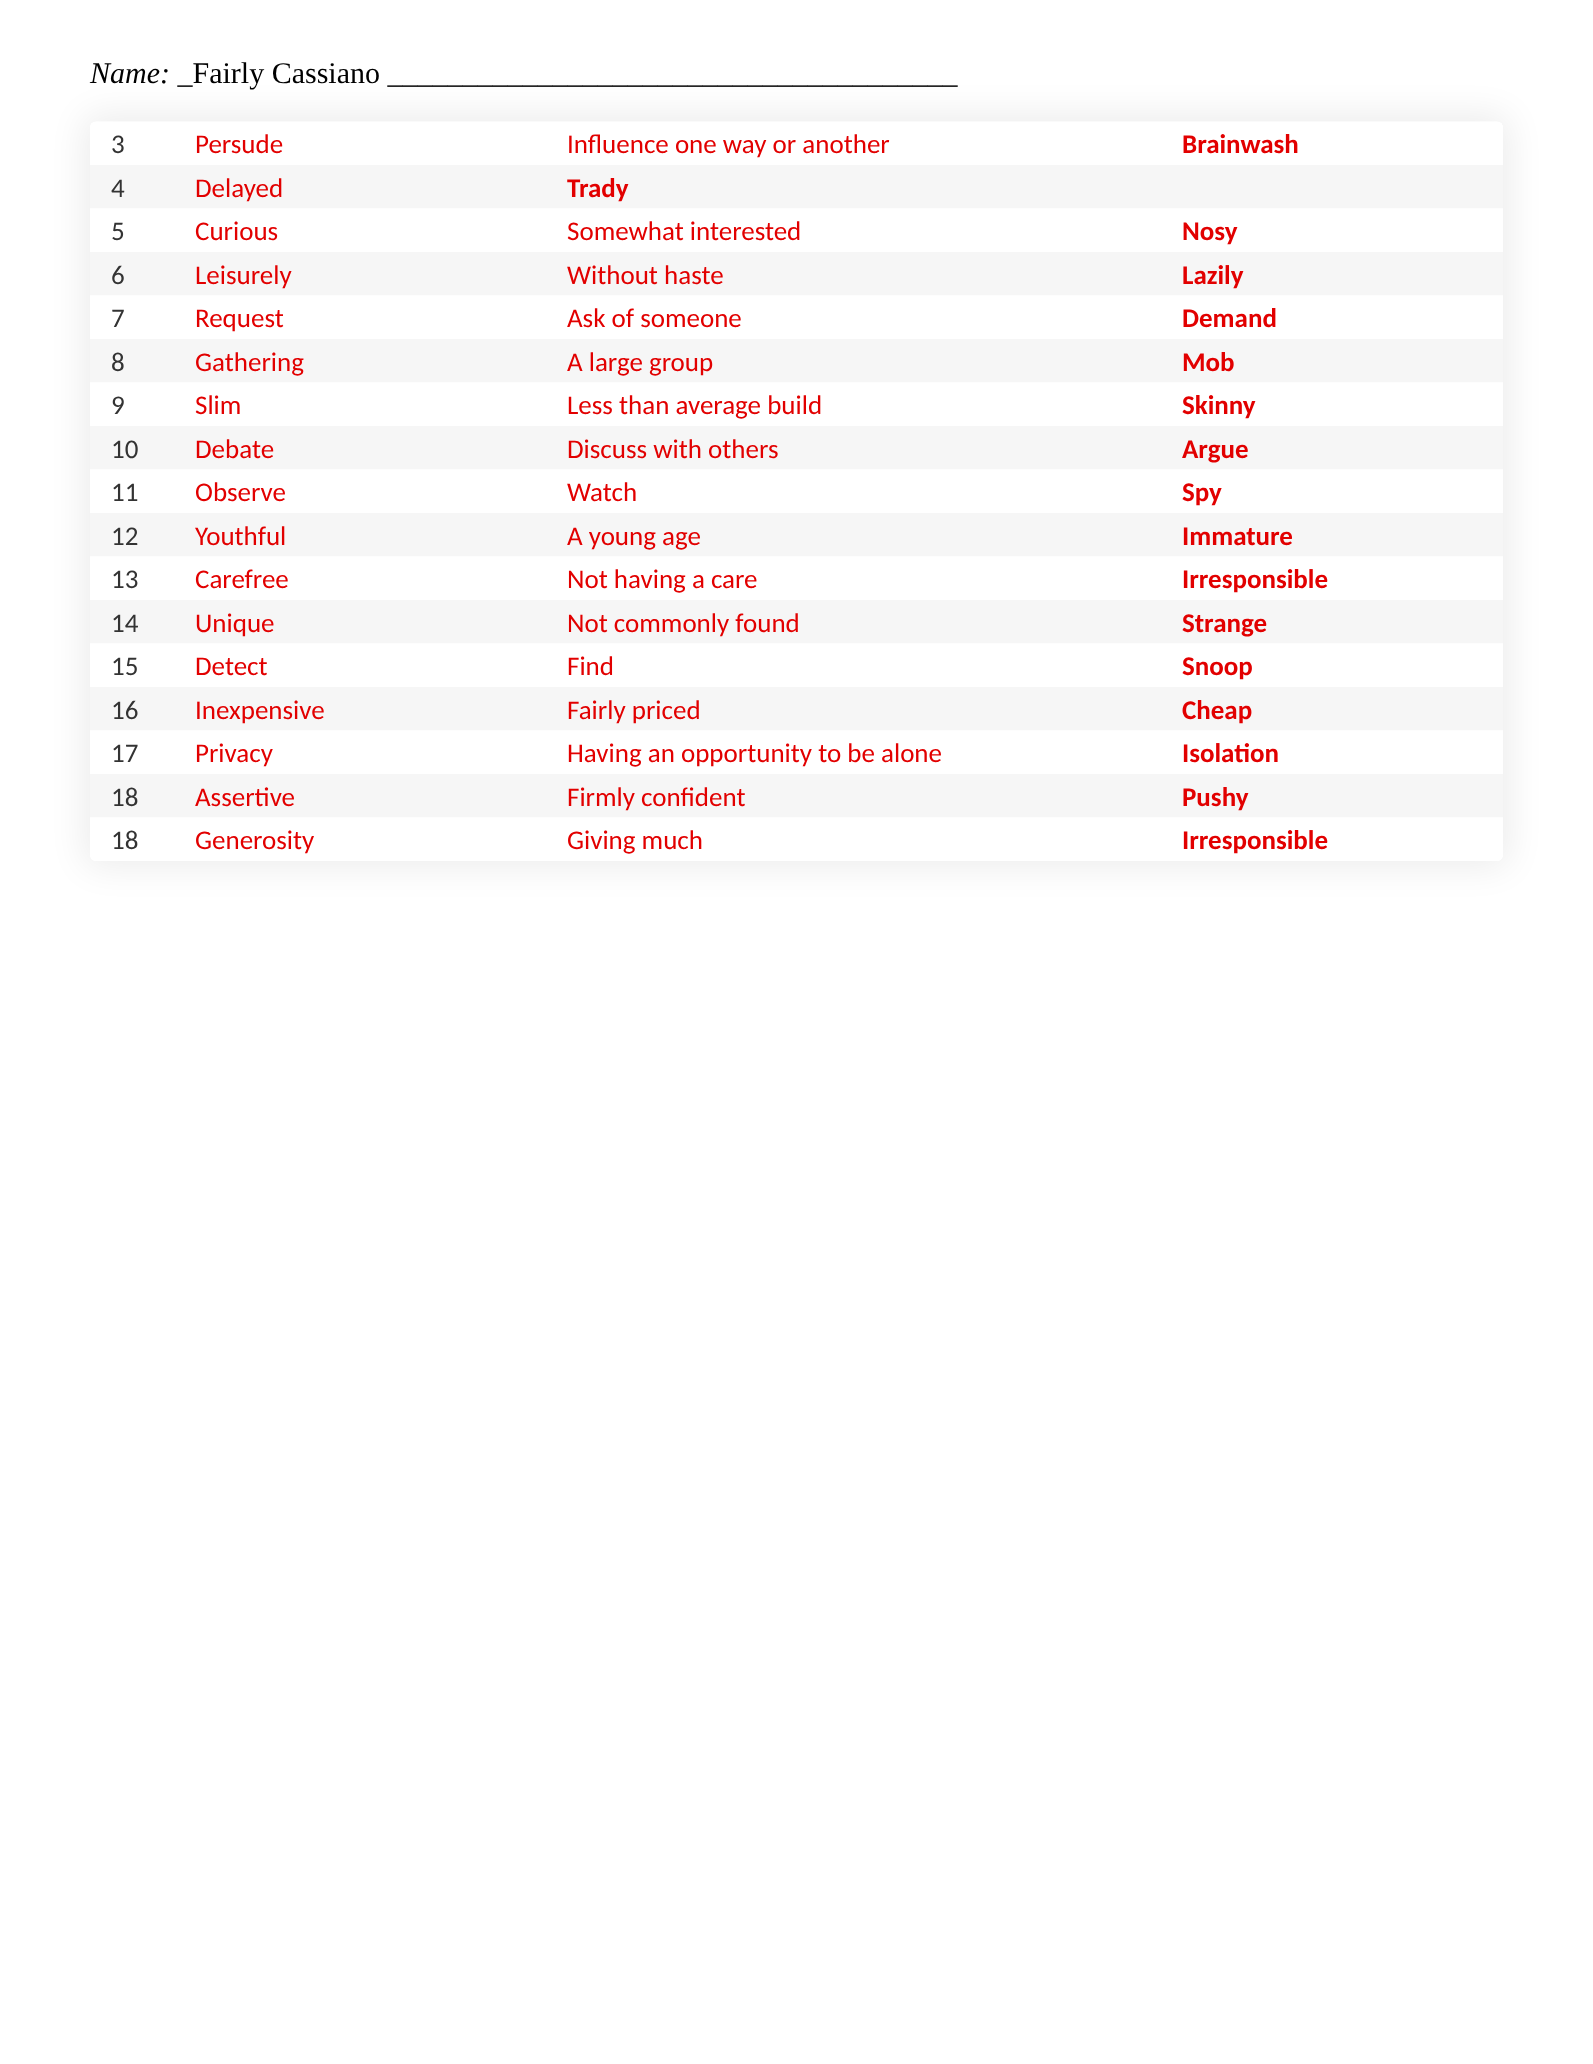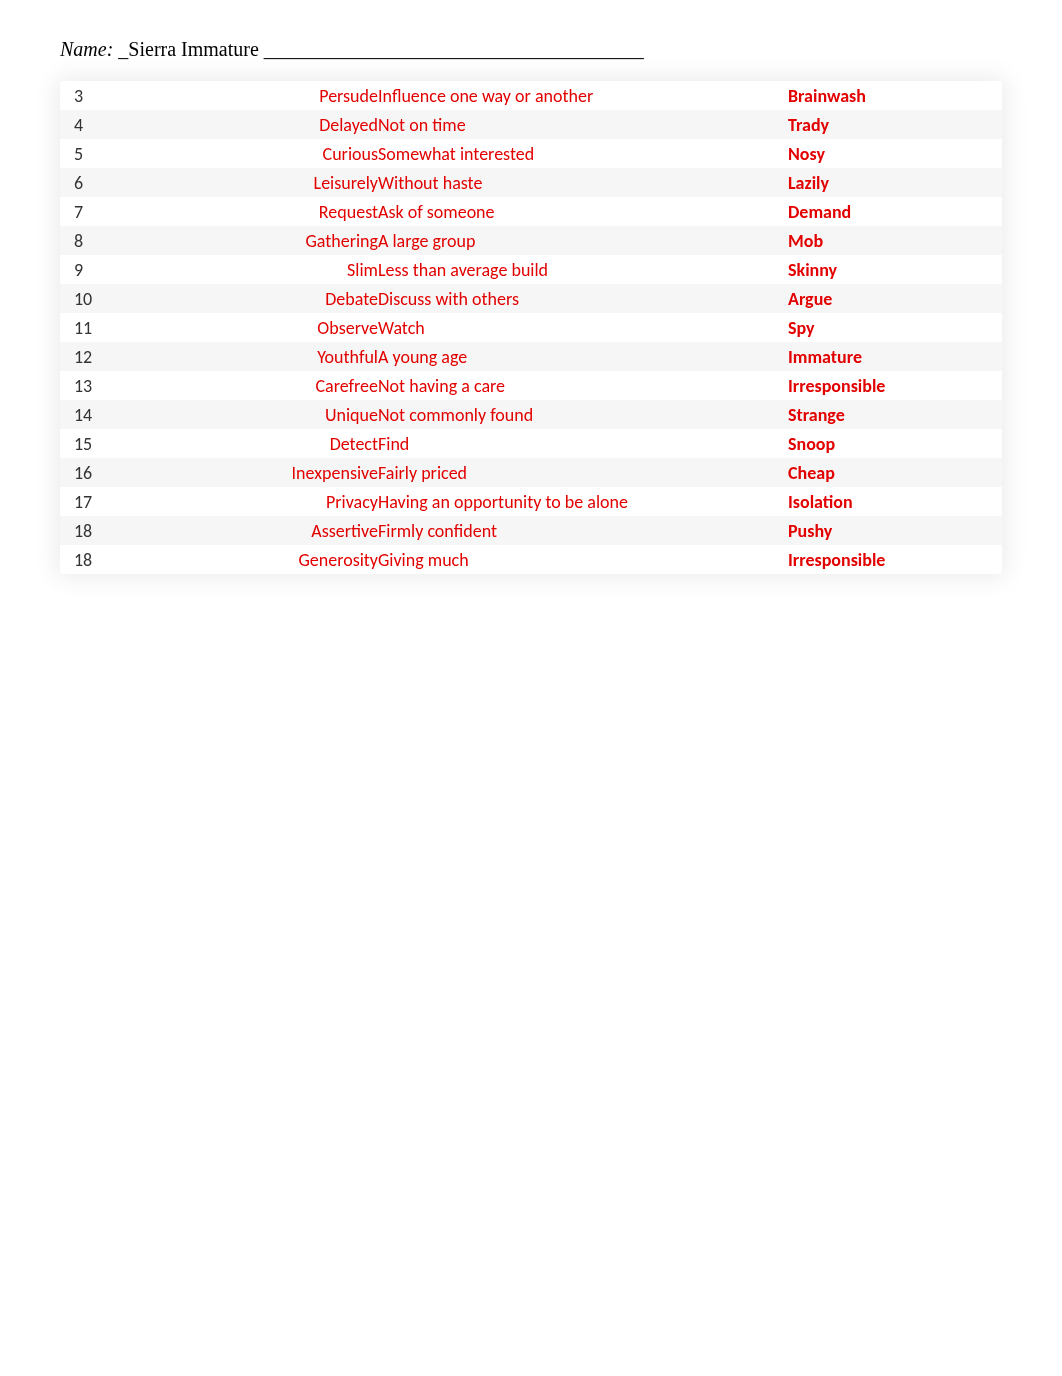--- a/index.html
+++ b/index.html
@@ -51,51 +51,49 @@
     }
     .col-num {
       width: 70px;
       padding-left: 14px;
       color: #333333;
       font-family: Calibri, 'Segoe UI', Arial, sans-serif;
     }
     .col-word {
       width: 248px;
       color: #e20000;
-      text-align: right;
     }
     .col-def {
       width: 410px;
       color: #e20000;
     }
     .col-syn {
       flex: 1;
       color: #e20000;
       padding-right: 14px;
       font-weight: bold;
     }
   </style>
 </head>
 <body>
 
 <div class="name-line">
-  <span class="name-label">Name:  _</span><span class="name-value">Sierra Immature</span><span class="name-underline"> ______________________________________</span>
+  <span class="name-label">Name:  _</span><span class="name-value">Fairly Cassiano</span><span class="name-underline"> ______________________________________</span>
 </div>
 
 <div class="table-container" id="table-container">
 <div class="row">
       <div class="col-num">3</div>
       <div class="col-word">Persude</div>
       <div class="col-def">Influence one way or another</div>
       <div class="col-syn">Brainwash</div>
     </div>
     <div class="row">
       <div class="col-num">4</div>
       <div class="col-word">Delayed</div>
-      <div class="col-def">Not on time</div>
       <div class="col-syn">Trady</div>
     </div>
     <div class="row">
       <div class="col-num">5</div>
       <div class="col-word">Curious</div>
       <div class="col-def">Somewhat interested</div>
       <div class="col-syn">Nosy</div>
     </div>
     <div class="row">
       <div class="col-num">6</div>

